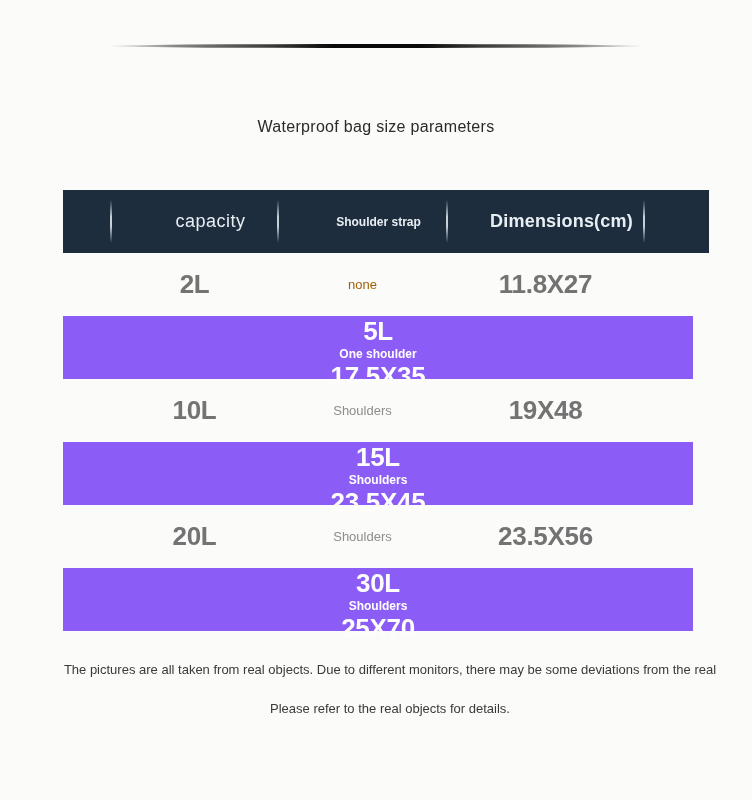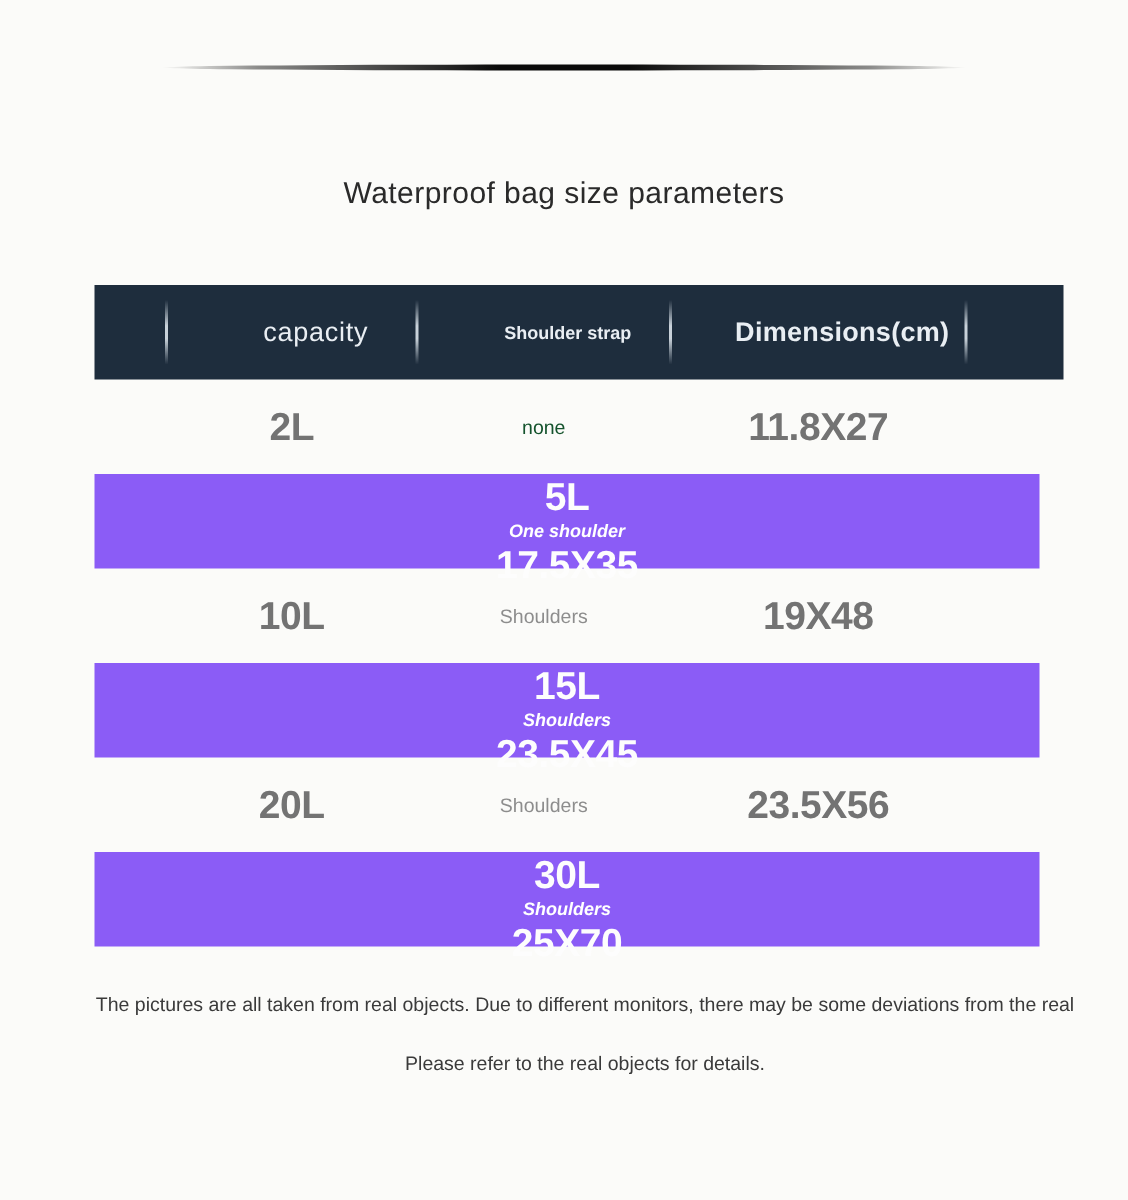--- a/index.html
+++ b/index.html
@@ -22,21 +22,21 @@
   }
 
   
   .title {
     position: absolute;
     top: 118px;
     left: 0;
     width: 100%;
     margin: 0;
     text-align: center;
-    font-size: 20px;
+    font-size: 16px;
     font-weight: 400;
     letter-spacing: 0.3px;
     color: #2a2a2a;
   }
 
   
   .size-table {
     position: absolute;
     top: 190px;
     left: 63px;
@@ -82,23 +82,23 @@
 
   
   .trow .capacity, .trow .dims {
     font-weight: 700;
     font-size: 26px;
     letter-spacing: -0.3px;
     color: #737373;
   }
   .trow.dark .capacity, .trow.dark .dims { color: #fdfdfd; }
 
-  .trow .strap { font-size: 13px; color: #14532d; }
+  .trow .strap { font-size: 13px; color: #a16207; }
   .r3 .strap, .r5 .strap { color: #8d8d8d; }
-  .trow.dark .strap { color: #ffffff; font-weight: 700; font-size: 12px; font-style: italic; }
+  .trow.dark .strap { color: #ffffff; font-weight: 700; font-size: 12px; }
   .r2 .strap { font-size: 10px; }
 
   
   .footer {
     position: absolute;
     top: 650px;
     left: 0;
     width: 100%;
     text-align: center;
     font-size: 13px;

